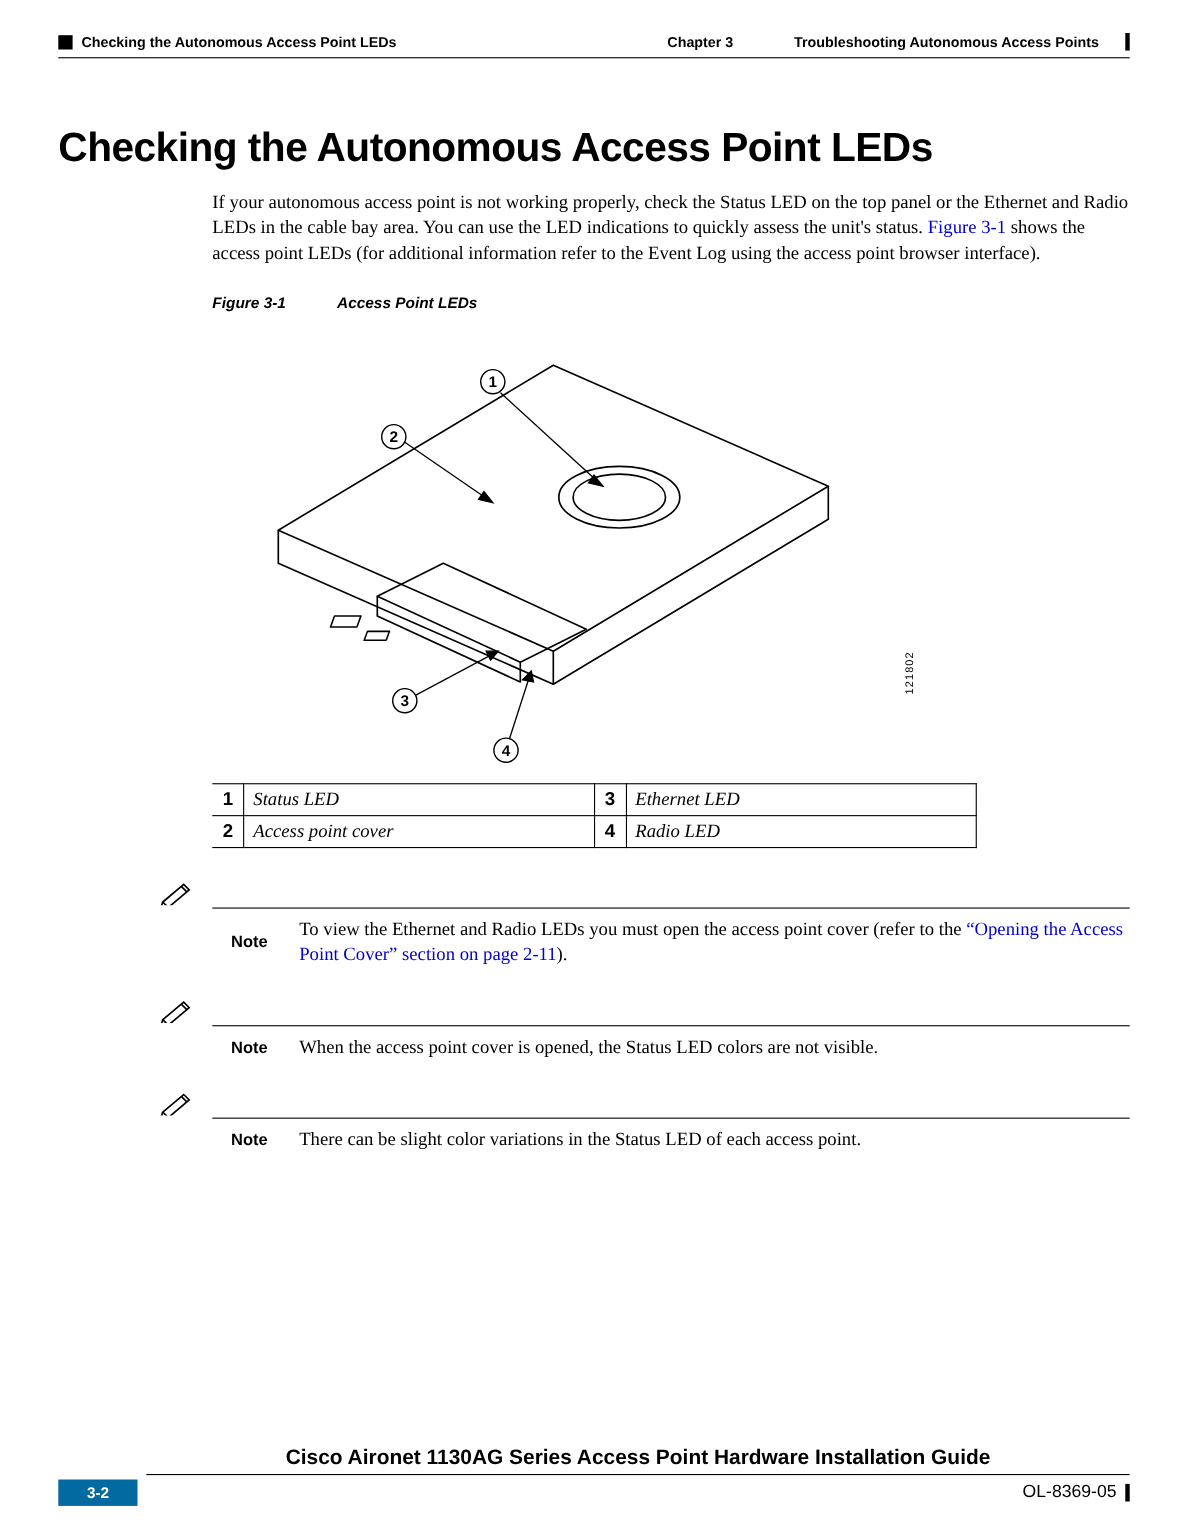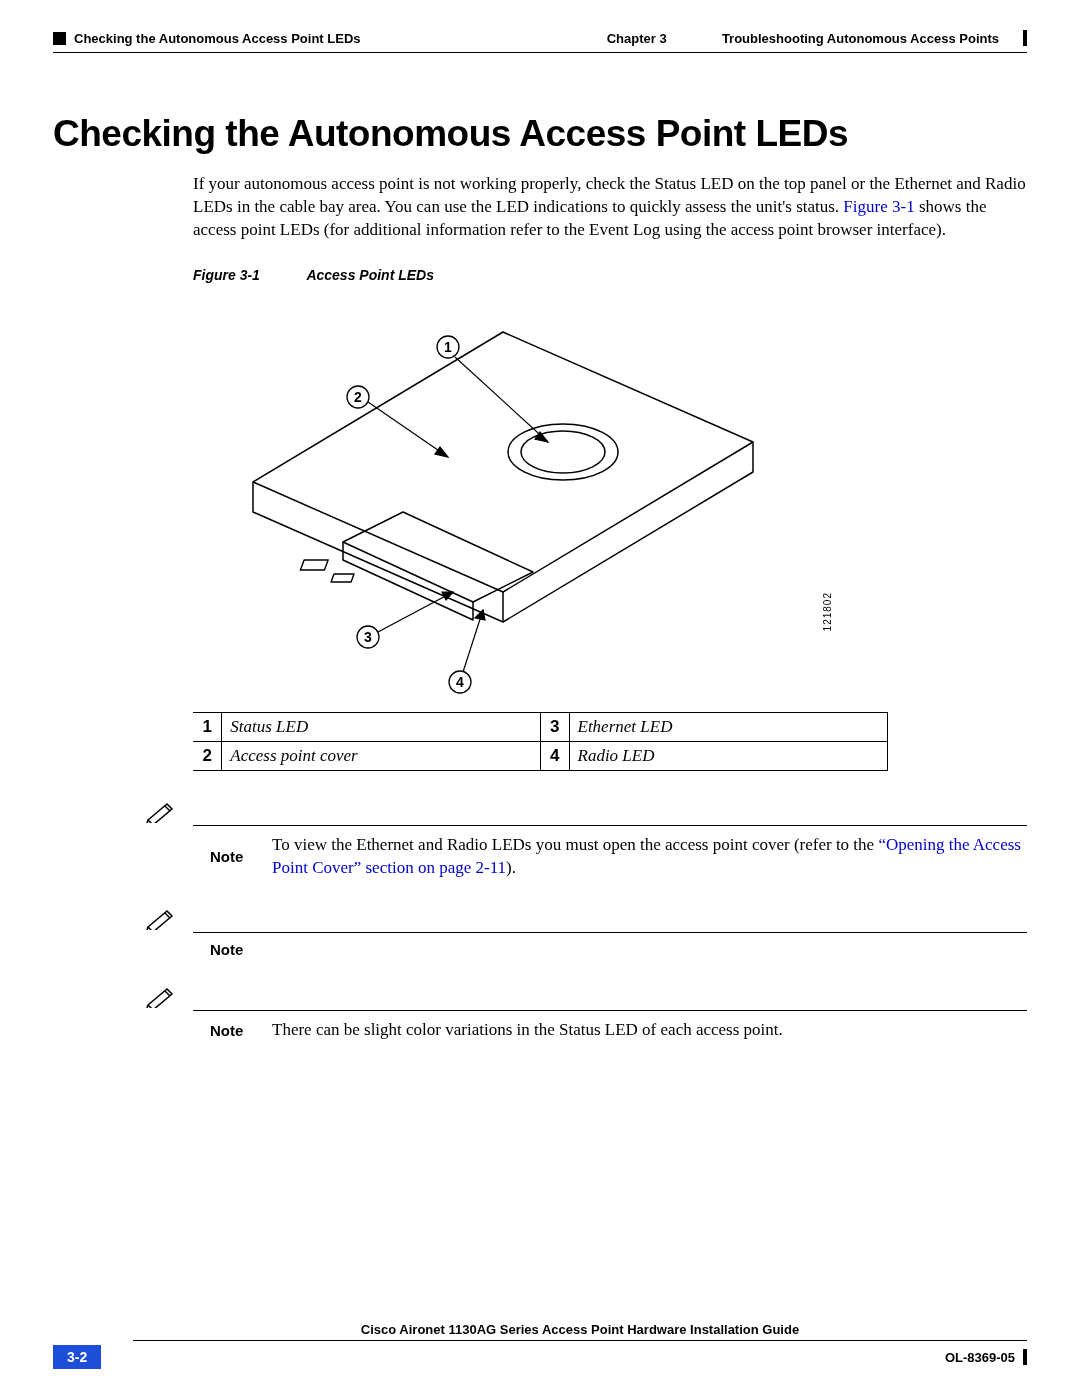--- a/index.html
+++ b/index.html
@@ -124,44 +124,44 @@
     right: 53px;
   }
   .footer-line {
     display: flex;
     align-items: center;
     gap: 10px;
   }
   .footer-title {
     font-family: Arial, Helvetica, sans-serif;
     font-weight: bold;
-    font-size: 13px;
+    font-size: 19px;
     flex: 1;
     text-align: center;
     border-bottom: 1.5px solid #000;
     padding-bottom: 3px;
   }
   .footer-bottom {
     display: flex;
     justify-content: space-between;
     align-items: center;
     margin-top: 4px;
   }
   .page-box {
-    background: #1d4ed8;
+    background: #0369a1;
     color: #fff;
     font-family: Arial, Helvetica, sans-serif;
     font-weight: bold;
     font-size: 14px;
-    padding: 4px 14px;
+    padding: 4px 26px;
   }
   .doc-id {
     font-family: Arial, Helvetica, sans-serif;
-    font-weight: bold;
-    font-size: 13px;
+    font-weight: normal;
+    font-size: 16px;
     display: flex;
     align-items: center;
     gap: 8px;
   }
   .callout-text {
     position: absolute;
     font-family: Arial, Helvetica, sans-serif;
     font-size: 10px;
     writing-mode: vertical-rl;
     transform: rotate(180deg);
@@ -293,20 +293,23 @@
           <path d="M3 19 L22 3 L27 8 L8 24 Z"></path>
           <path d="M3 19 L1 25 L8 24"></path>
           <line x1="20" y1="5" x2="25" y2="10"></line>
         </g>
       </svg>
   </div>
   <hr class="note-hr">
   <div class="note-row">
     <div style="width:55px;flex-shrink:0"></div>
     <div class="note-label">Note</div>
+    <div class="note-text">
+      <span>When the access point cover is opened, the Status LED colors are not visible.</span>
+    </div>
   </div>
 </div>
 
 <div class="note-block">
   <div class="note-icon">
     <svg width="32" height="22" viewBox="0 0 32 22">
         <g stroke="#000" fill="none" stroke-width="1.5">
           <path d="M3 19 L22 3 L27 8 L8 24 Z"></path>
           <path d="M3 19 L1 25 L8 24"></path>
           <line x1="20" y1="5" x2="25" y2="10"></line>

